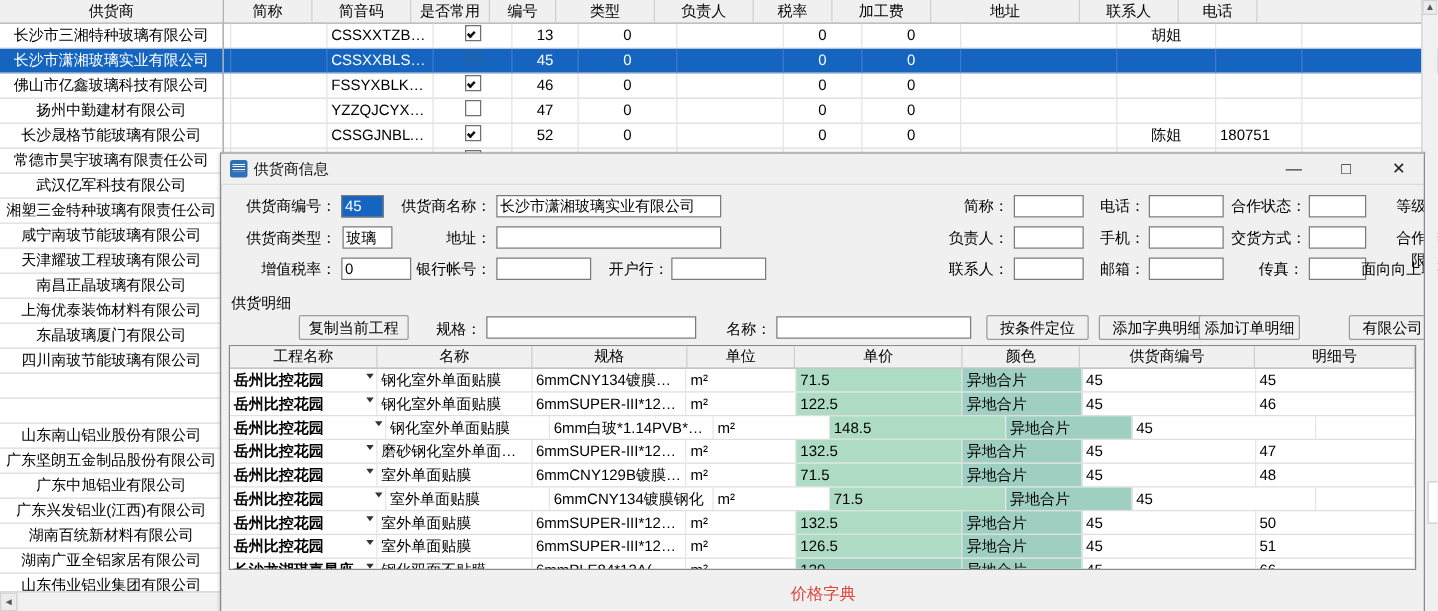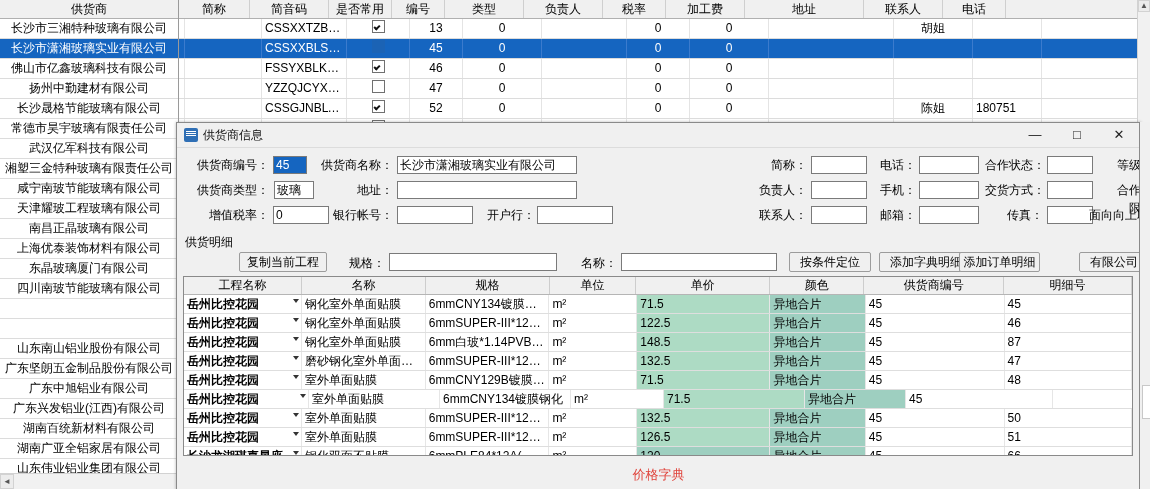--- a/index.html
+++ b/index.html
@@ -410,21 +410,20 @@
         </div>
 
         <div class="tbl-row">
           <div class="c cell-combo" style="width:118px"><span>岳州比控花园</span><span class="cv"></span></div>
           <div class="c" style="width:124px">钢化室外单面贴膜</div>
           <div class="c" style="width:124px">6mm白玻*1.14PVB*6mm…</div>
           <div class="c" style="width:86px">m²</div>
           <div class="c green" style="width:134px">148.5</div>
           <div class="c teal" style="width:94px">异地合片</div>
           <div class="c" style="width:140px">45</div>
-          <div class="c" style="width:128px">87</div>
         </div>
 
         <div class="tbl-row">
           <div class="c cell-combo" style="width:118px"><span>岳州比控花园</span><span class="cv"></span></div>
           <div class="c" style="width:124px">磨砂钢化室外单面贴膜</div>
           <div class="c" style="width:124px">6mmSUPER-III*12A(硅…</div>
           <div class="c" style="width:86px">m²</div>
           <div class="c green" style="width:134px">132.5</div>
           <div class="c teal" style="width:94px">异地合片</div>
           <div class="c" style="width:140px">45</div>

